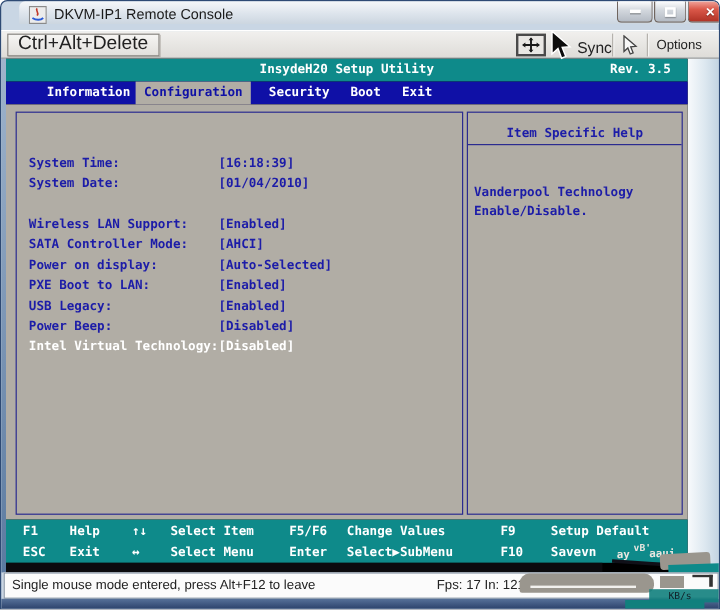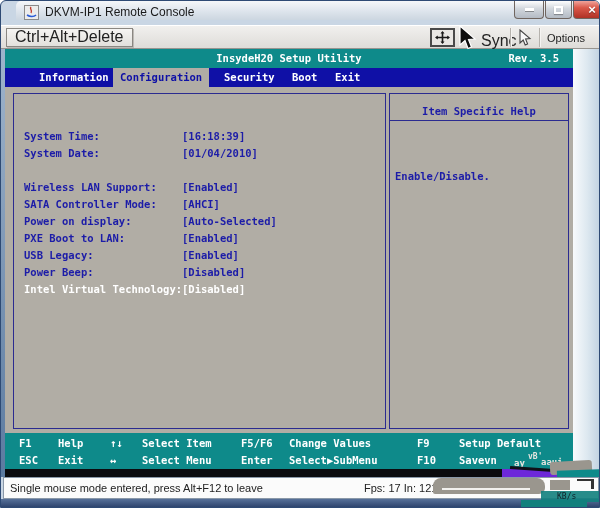--- a/index.html
+++ b/index.html
@@ -30,30 +30,30 @@
   .toolbar { position:absolute; left:0; top:24px; width:600px; height:24px;
     background:linear-gradient(#f1f0ee,#dedcd8); border-top:1px solid #ffffff;
     border-bottom:1px solid #97948f; }
   .cad-btn { position:absolute; left:5px; top:2px; height:19px; padding:0 8px;
     font-size:16px; color:#222; background:linear-gradient(#f6f5f3,#e2e0dc);
     border:1px solid #8a8782; box-shadow:1px 1px 0 #bdbab5; display:flex; align-items:flex-end; }
   .fit-btn { position:absolute; left:429px; top:2px; width:25px; height:19px;
     border:2px solid #4a4a4a; background:#e9e7e4; display:flex; align-items:center; justify-content:center; }
   .tb-sep { position:absolute; top:2px; width:1px; height:19px; background:#b5b2ad;
     box-shadow:1px 0 0 #f5f4f2; }
-  .sync-label { position:absolute; left:480px; top:6px; font-size:16px; color:#222; }
+  .sync-label { position:absolute; left:480px; top:6px; font-size:13px; color:#222; }
   .cursor-outline-btn { position:absolute; left:516px; top:3px; width:16px; height:18px; }
   .options-label { position:absolute; left:546px; top:6px; font-size:11px; color:#222; }
   .mouse-cursor { position:absolute; left:455px; top:24px; width:22px; height:26px; z-index:50; }
 
   
   .frame-left { position:absolute; left:0; top:48px; width:4px; height:428px;
     background:linear-gradient(180deg,#9fb4cc,#5b7aa0); }
   .screen { position:absolute; left:4px; top:48px; width:568px; height:428px;
-    background:#6d28d9; font-family:"DejaVu Sans Mono","Liberation Mono",monospace;
+    background:#000000; font-family:"DejaVu Sans Mono","Liberation Mono",monospace;
     font-weight:bold; font-size:10.5px; }
   .right-strip { position:absolute; left:572px; top:48px; width:26px; height:428px;
     background:linear-gradient(90deg,#f8fafc,#dde8f0 55%,#c3d4e2); }
 
   .bios-header { position:absolute; left:0; top:0; width:568px; height:19px;
     background:#0e8a8a; color:#fff; }
   .bios-title { position:absolute; width:568px; text-align:center; top:3px; }
   .bios-rev { position:absolute; right:14px; top:3px; }
 
   .menubar { position:absolute; left:0; top:19px; width:568px; height:19px; background:#0f10a6; }
@@ -222,20 +222,21 @@
         </div>
         <div class="set-row sel">
           <span class="set-lbl">Intel Virtual Technology:</span>
           <span class="set-val">[Disabled]</span>
         </div>
       </div>
 
       <div class="help-box">
         <div class="help-title">Item Specific Help</div>
         <div class="help-rule"></div>
+        <div class="help-line1">Vanderpool Technology</div>
         <div class="help-line2">Enable/Disable.</div>
       </div>
     </div>
 
     <div class="legend">
       <div class="lg-row r1">
         <span class="lg-c1">F1</span>
         <span class="lg-c2">Help</span>
         <span class="lg-c3">↑↓</span>
         <span class="lg-c4">Select Item</span>

